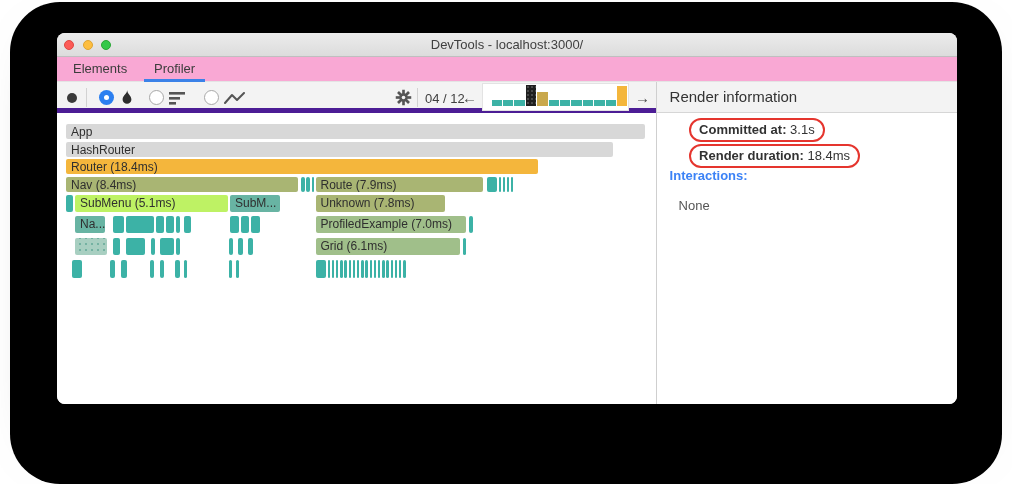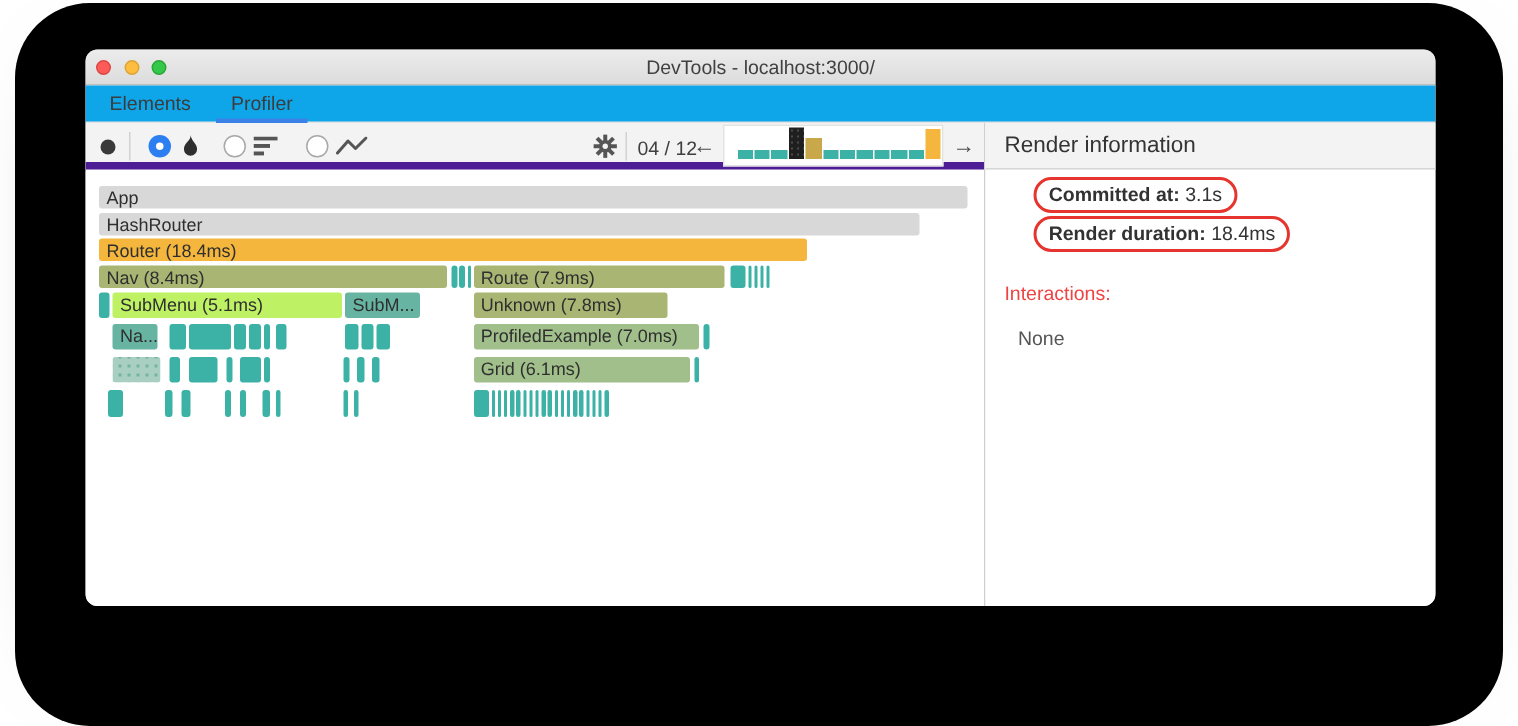--- a/index.html
+++ b/index.html
@@ -11,21 +11,21 @@
   
   .titlebar{position:absolute;left:0;top:0;right:0;height:24px;background:linear-gradient(#ececec,#dcdcdc);border-bottom:1px solid #bfbfbf;}
   .lights{position:absolute;left:7px;top:7px;display:flex;gap:8.5px;}
   .light{width:10px;height:10px;border-radius:50%;}
   .light.red{background:#fc5b57;border:0.5px solid #dd4742;}
   .light.yellow{background:#fdbe40;border:0.5px solid #dda432;}
   .light.green{background:#34c84a;border:0.5px solid #2aa636;}
   .wtitle{line-height:24px;text-align:center;font-size:13px;color:#404040;}
 
   
-  .tabbar{position:absolute;left:0;top:24px;right:0;height:25px;background:#0ea5e9;border-bottom:1px solid #e4e4e4;}
+  .tabbar{position:absolute;left:0;top:24px;right:0;height:25px;background:#f9a8d4;border-bottom:1px solid #e4e4e4;}
   .tab{position:absolute;top:0;height:25px;line-height:24px;font-size:13px;color:#3c3c3c;cursor:default;}
   .tab.t-elements{left:16px;}
   .tab.t-profiler{left:87px;padding:0 10px;}
   .tab.active{border-bottom:3px solid #3b82e8;}
 
   
   .toolbar{position:absolute;left:0;top:49px;width:598.6px;height:31px;background:#f3f3f3;border-bottom:5px solid #4c1d95;}
   .tb{position:absolute;}
   .record-dot{left:9.5px;top:10.5px;width:10px;height:10px;border-radius:50%;background:#3a3a3a;}
   .tb-divider{top:6px;width:1px;height:19px;background:#d2d2d2;}
@@ -48,21 +48,21 @@
   
   .vdivider{position:absolute;left:598.6px;top:49px;bottom:0;width:1px;background:#cfcfcf;}
 
   
   .rpanel{position:absolute;left:599.6px;top:49px;right:0;bottom:0;background:#fff;}
   .rpanel-header{height:31px;background:#f3f3f3;border-bottom:1px solid #d6d6d6;line-height:30px;padding-left:13px;font-size:15px;color:#333;}
   .rpanel-body{padding:3px 0 0 13px;font-size:13px;color:#333;}
   .info-line{margin-top:2px;margin-left:28px;}
   .ring{display:inline-block;border:2.5px solid #e5352e;border-radius:12px;padding:2px 8px 3px;margin-left:-8.5px;}
   .blabel{font-weight:bold;color:#323232;}
-  .interactions{margin-top:20px;font-weight:normal;color:#ef4444;}
+  .interactions{margin-top:0;font-weight:bold;color:#3b82f6;}
   .none-val{margin:15px 0 0 9px;color:#555;}
 </style>
 </head>
 <body>
 
 <div class="stage">
   <div class="backdrop"></div>
 
   <div class="window">
 

